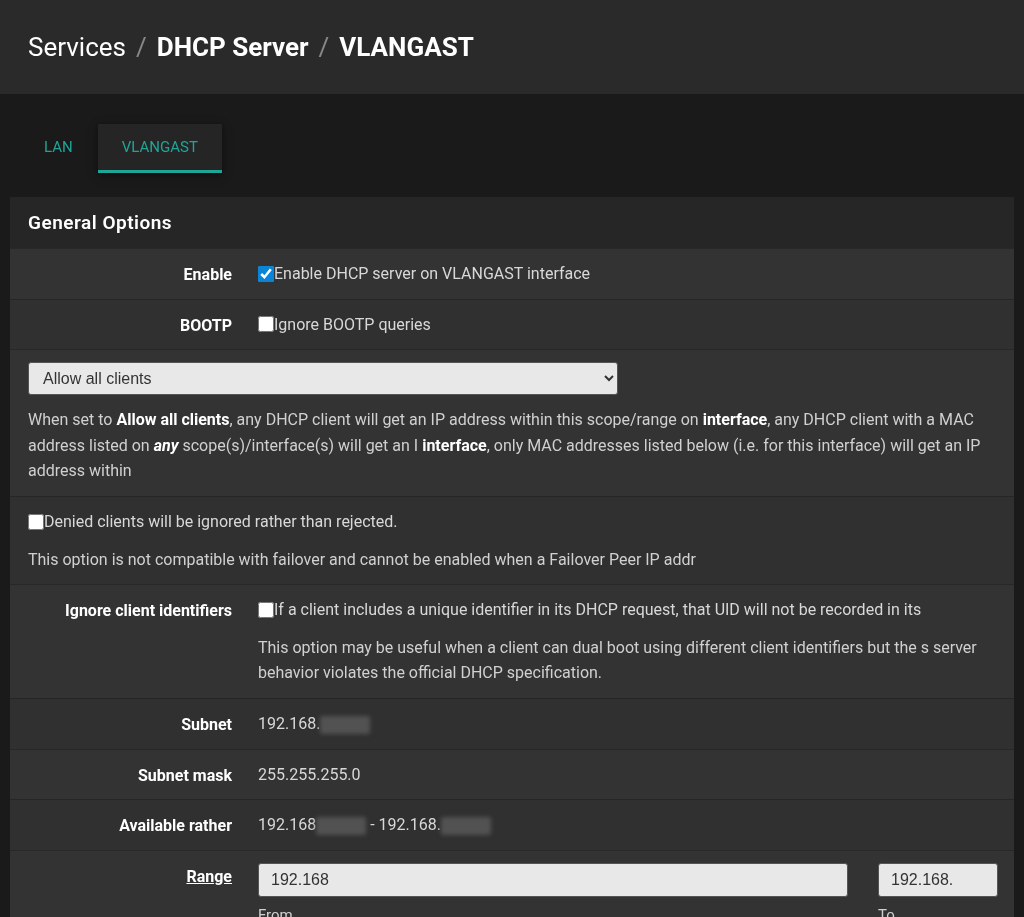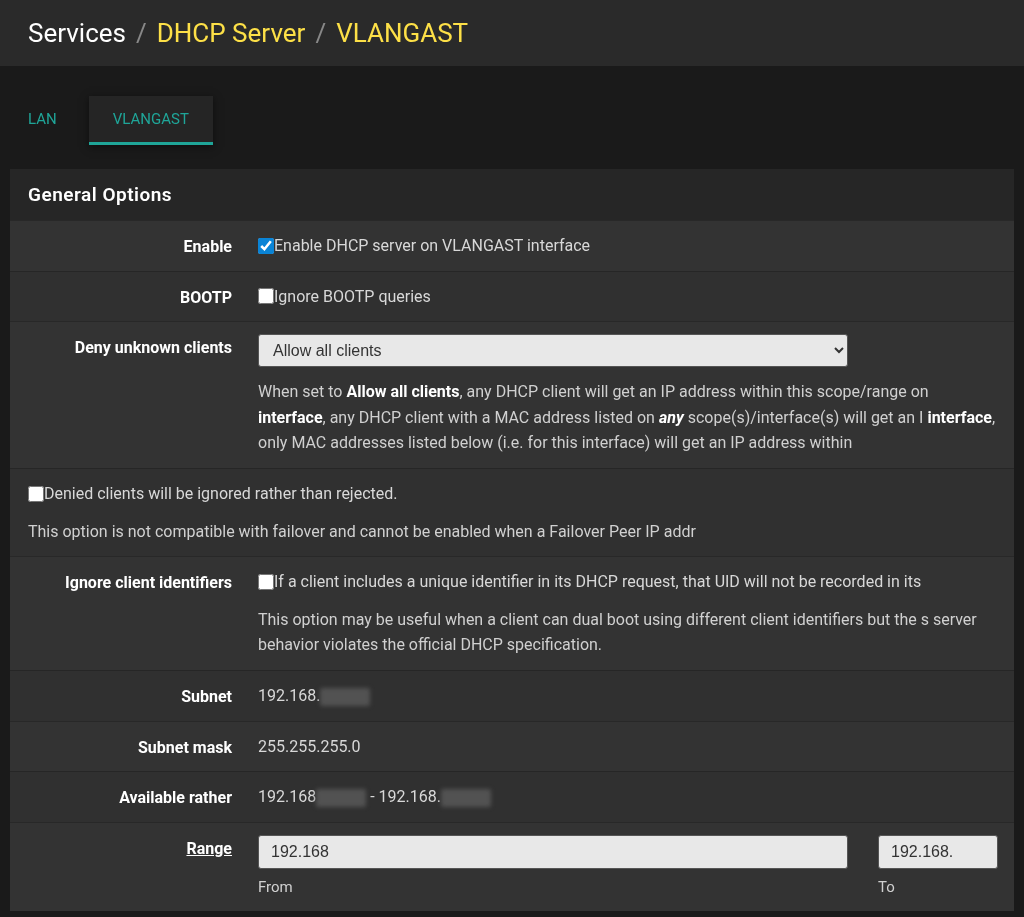--- a/index.html
+++ b/index.html
@@ -6,33 +6,33 @@
   body {
     background: #1a1a1a;
     color: #e0e0e0;
     font-family: -apple-system, BlinkMacSystemFont, "Segoe UI", Roboto, Arial, sans-serif;
     font-size: 16px;
     width: 1024px;
     overflow-x: hidden;
   }
   .breadcrumb {
     background: #2a2a2a;
-    padding: 18px 28px;
+    padding: 32px 28px;
     font-size: 26px;
     display: flex;
     align-items: center;
     gap: 10px;
   }
   .breadcrumb .root { color: #fff; font-weight: 400; }
   .breadcrumb .sep { color: #888; }
-  .breadcrumb .crumb { color: #fde047; font-weight: 400; }
+  .breadcrumb .crumb { color: #ffffff; font-weight: 700; }
   .tabs {
     display: flex;
-    gap: 8px;
-    padding: 30px 20px 0 4px;
+    gap: 1px;
+    padding: 30px 20px 0 20px;
   }
   .tab {
     padding: 14px 24px;
     color: #1fa598;
     font-size: 15px;
     cursor: pointer;
     border-bottom: 3px solid transparent;
   }
   .tab.active {
     background: #252525;
@@ -162,21 +162,20 @@
     <div class="form-label">BOOTP</div>
     <div class="form-content">
       <label class="checkbox-line">
         <input type="checkbox" style="">
         <span>Ignore BOOTP queries</span>
       </label>
     </div>
   </div>
 
   <div class="form-row">
-    <div class="form-label">Deny unknown clients</div>
     <div class="form-content">
       <select class="wide">
         <option>Allow all clients</option>
       </select>
       <div class="help">
         <span>When set to </span><b>Allow all clients</b><span>, any DHCP client will get an IP address within this scope/range on</span>
         <b>interface</b><span>, any DHCP client with a MAC address listed on </span><b><i>any</i></b><span> scope(s)/interface(s) will get an I</span>
         <b>interface</b><span>, only MAC addresses listed below (i.e. for this interface) will get an IP address within</span>
       </div>
     </div>

